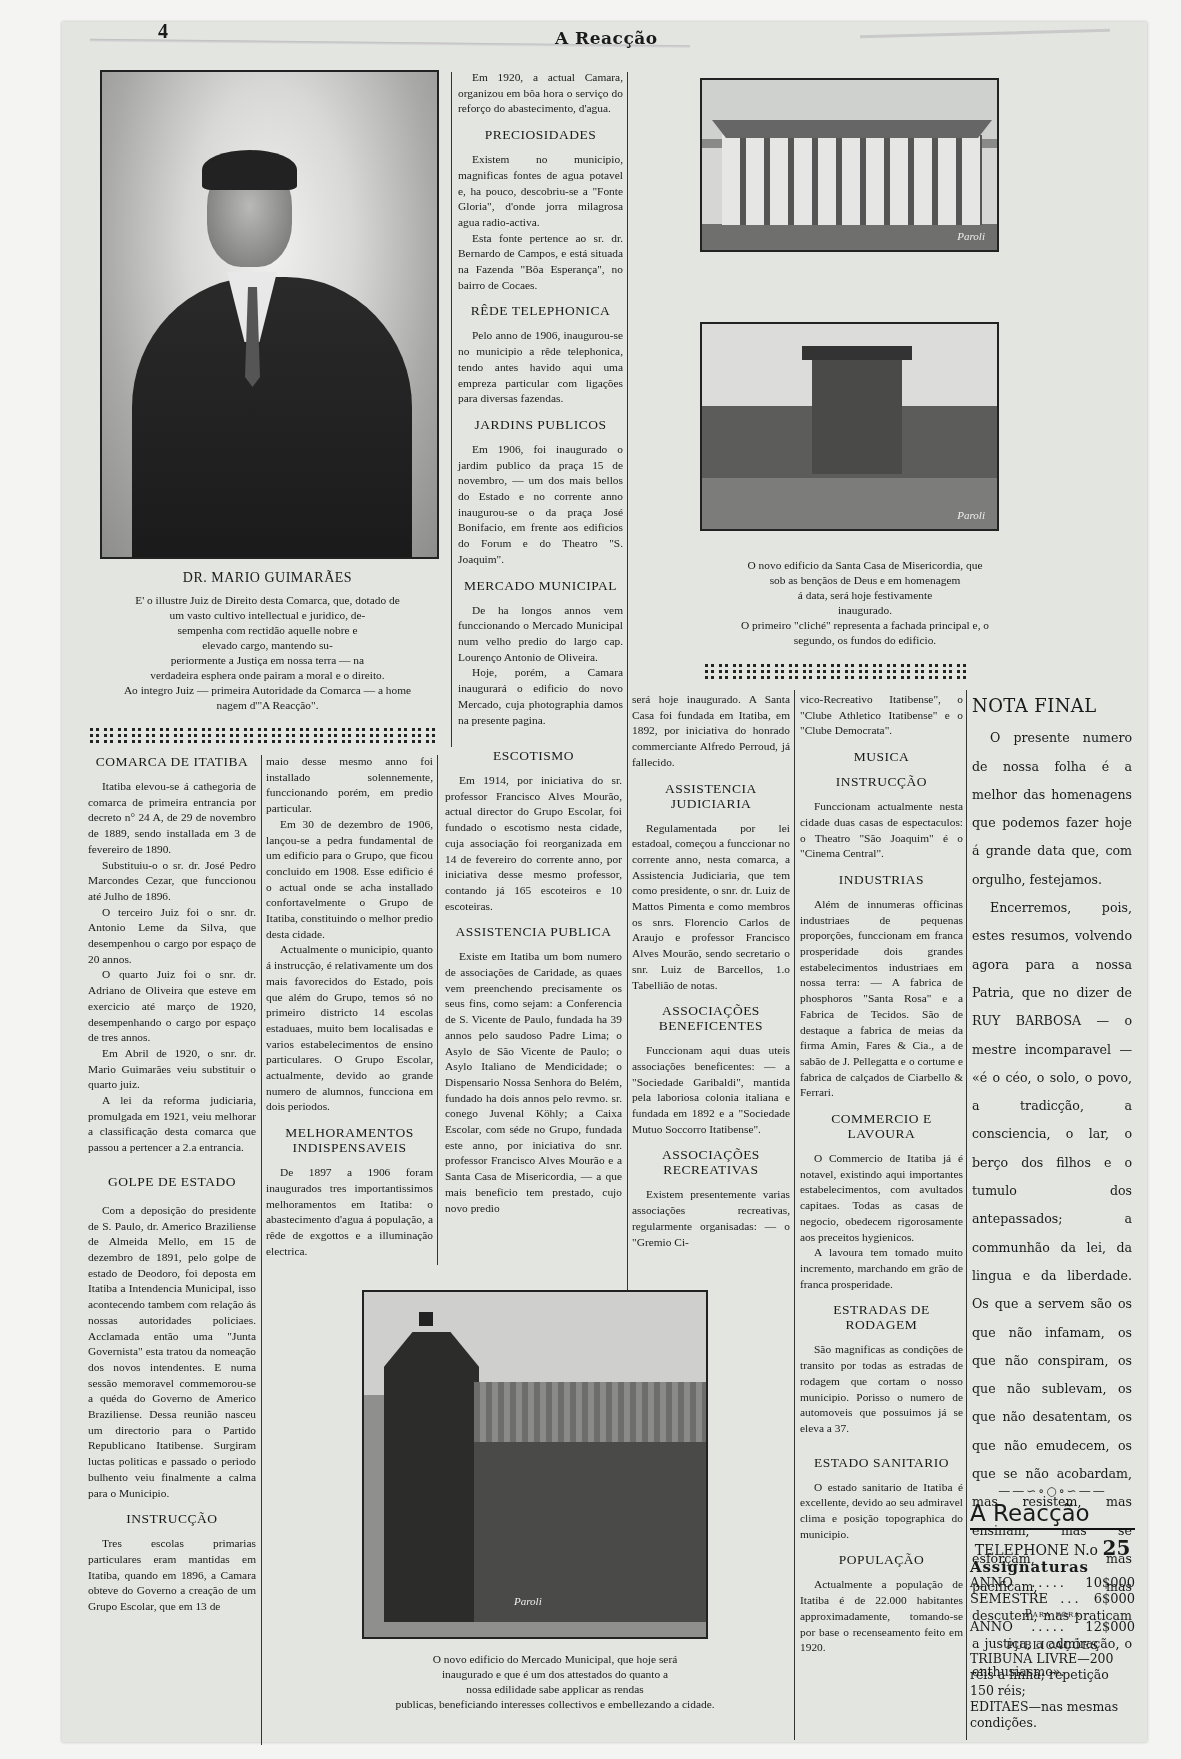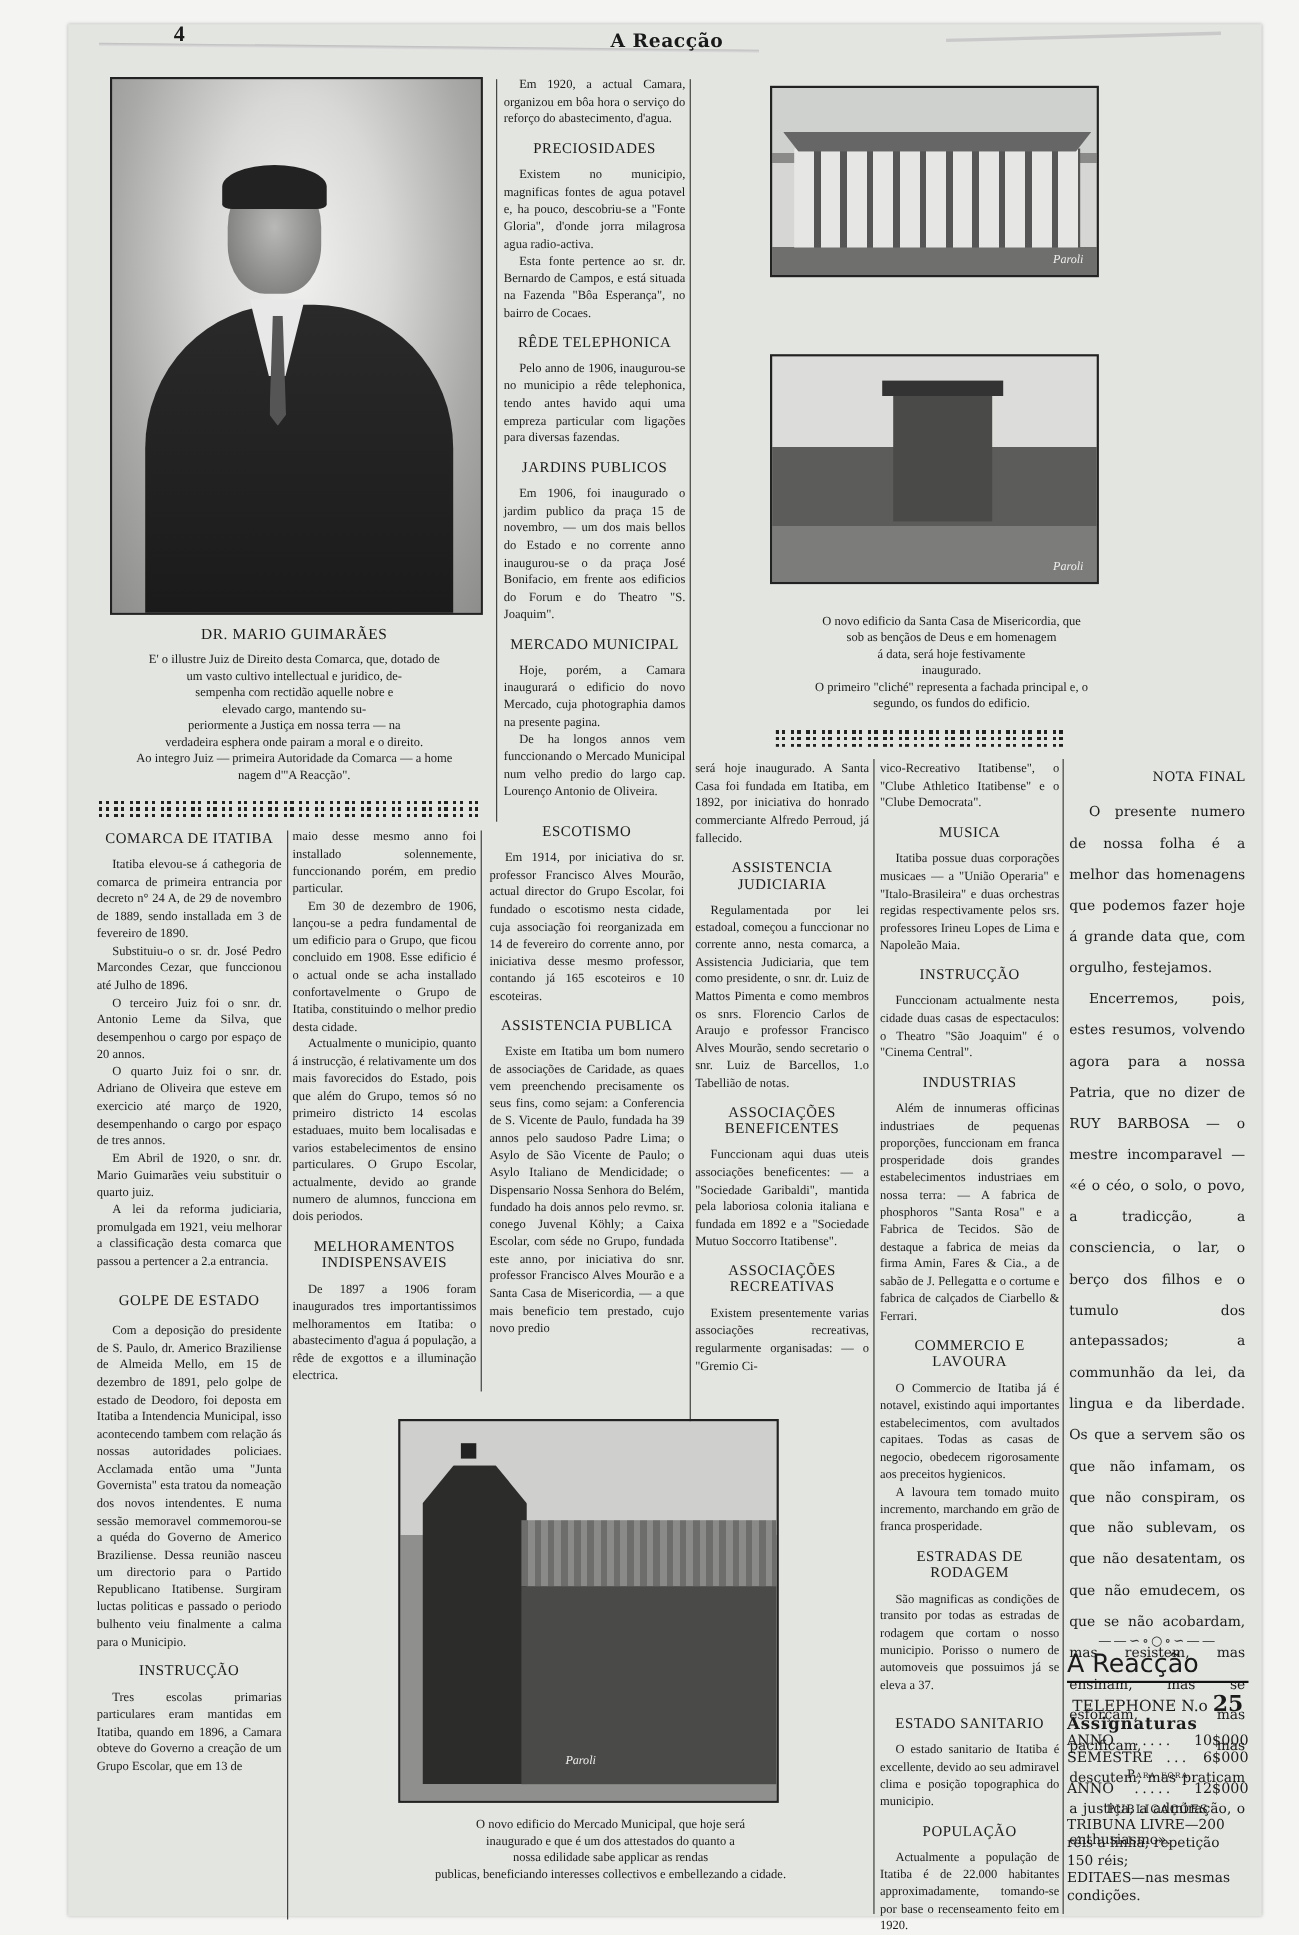--- a/index.html
+++ b/index.html
@@ -26,21 +26,21 @@
   .portrait .tie{position:absolute;left:143px;top:215px;width:15px;height:100px;background:#555;clip-path:polygon(20% 0,80% 0,100% 90%,50% 100%,0 90%);}
   .bldg{position:absolute;}
   .caption{position:absolute;text-align:center;font-size:11.4px;line-height:15px;}
   .caption .t{font-size:14px;letter-spacing:.5px;margin-bottom:8px;}
   .ornament{position:absolute;height:16px;background:
      repeating-linear-gradient(90deg,#222 0 3px,transparent 3px 6px,#222 6px 9px,transparent 9px 14px);
      -webkit-mask:repeating-linear-gradient(0deg,#000 0 3px,transparent 3px 6px);
      mask:repeating-linear-gradient(0deg,#000 0 3px,transparent 3px 6px);}
   .sig{position:absolute;font-style:italic;font-size:11px;color:#eee;}
   .nota{position:absolute;left:972px;top:692px;width:160px;font-family:"DejaVu Serif",serif;font-size:12.6px;line-height:28.3px;text-align:justify;}
-  .nota h3{margin:0 0 4px;text-align:right;font-weight:normal;font-size:12px;letter-spacing:.4px;}
+  .nota h3{margin:0 0 4px;text-align:left;font-weight:normal;font-size:18px;letter-spacing:.4px;}
   .nota p{margin:0;text-indent:18px;}
   .box{position:absolute;left:970px;top:1484px;width:165px;font-family:"DejaVu Serif",serif;}
   .box .swash{text-align:center;font-size:12px;letter-spacing:2px;color:#333;}
   .box .title{font-family:"DejaVu Sans",sans-serif;font-size:23px;border-bottom:2px solid #111;padding-bottom:2px;margin:2px 0 6px;}
   .box .tel{text-align:center;font-size:14px;}
   .box .tel b{font-size:20px;}
   .box .assig{text-align:left;font-size:15px;font-weight:bold;letter-spacing:.8px;line-height:15px;}
   .box .row{display:flex;justify-content:space-between;font-size:13px;line-height:16px;}
   .box .row .dots{flex:1;text-align:center;letter-spacing:3px;}
   .box .sub{text-align:center;font-size:10.5px;letter-spacing:1px;font-variant:small-caps;}
@@ -82,22 +82,22 @@
 <div class="col" style="left:458px;top:70px;width:165px;">
   <p>Em 1920, a actual Camara, organizou em bôa hora o serviço do reforço do abastecimento, d'agua.</p>
   <h3>PRECIOSIDADES</h3>
   <p>Existem no municipio, magnificas fontes de agua potavel e, ha pouco, descobriu-se a "Fonte Gloria", d'onde jorra milagrosa agua radio-activa.</p>
   <p>Esta fonte pertence ao sr. dr. Bernardo de Campos, e está situada na Fazenda "Bôa Esperança", no bairro de Cocaes.</p>
   <h3>RÊDE TELEPHONICA</h3>
   <p>Pelo anno de 1906, inaugurou-se no municipio a rêde telephonica, tendo antes havido aqui uma empreza particular com ligações para diversas fazendas.</p>
   <h3>JARDINS PUBLICOS</h3>
   <p>Em 1906, foi inaugurado o jardim publico da praça 15 de novembro, — um dos mais bellos do Estado e no corrente anno inaugurou-se o da praça José Bonifacio, em frente aos edificios do Forum e do Theatro "S. Joaquim".</p>
   <h3>MERCADO MUNICIPAL</h3>
+  <p>De ha longos annos vem funccionando o Mercado Municipal num velho predio do largo cap. Lourenço Antonio de Oliveira.</p>
   <p>Hoje, porém, a Camara inaugurará o edificio do novo Mercado, cuja photographia damos na presente pagina.</p>
-  <p>De ha longos annos vem funccionando o Mercado Municipal num velho predio do largo cap. Lourenço Antonio de Oliveira.</p>
 </div>
 
 <div class="photo" style="left:700px;top:78px;width:295px;height:170px;background:linear-gradient(#cfd1cf 0 35%,#8a8a88 35% 40%,#d6d6d4 40% 85%,#6f6f6d 85%);" title="Santa Casa de Misericordia — fachada principal">
   <div class="bldg" style="left:20px;top:55px;width:260px;height:90px;background:repeating-linear-gradient(90deg,#e6e6e4 0 18px,#555 18px 24px);"></div>
   <div class="bldg" style="left:10px;top:40px;width:280px;height:18px;background:#666;clip-path:polygon(5% 100%,95% 100%,100% 0,0 0);"></div>
   <span class="sig" style="right:12px;bottom:8px;">Paroli</span>
 </div>
 <div class="photo" style="left:700px;top:322px;width:295px;height:205px;background:linear-gradient(#dcdcda 0 40%,#5c5c5a 40% 75%,#7c7c7a 75%);" title="Santa Casa de Misericordia — fundos do edificio">
   <div class="bldg" style="left:110px;top:30px;width:90px;height:120px;background:#4a4a48;"></div>
   <div class="bldg" style="left:100px;top:22px;width:110px;height:14px;background:#333;"></div>
@@ -151,21 +151,20 @@
   <h3>ASSOCIAÇÕES BENEFICENTES</h3>
   <p>Funccionam aqui duas uteis associações beneficentes: — a "Sociedade Garibaldi", mantida pela laboriosa colonia italiana e fundada em 1892 e a "Sociedade Mutuo Soccorro Itatibense".</p>
   <h3>ASSOCIAÇÕES RECREATIVAS</h3>
   <p>Existem presentemente varias associações recreativas, regularmente organisadas: — o "Gremio Ci-</p>
 </div>
 <div class="vrule" style="left:794px;top:690px;height:1050px;"></div>
 
 <div class="col" style="left:800px;top:692px;width:163px;">
   <p style="text-indent:0">vico-Recreativo Itatibense", o "Clube Athletico Itatibense" e o "Clube Democrata".</p>
   <h3>MUSICA</h3>
-  <p>Itatiba possue duas corporações musicaes — a "União Operaria" e "Italo-Brasileira" e duas orchestras regidas respectivamente pelos srs. professores Irineu Lopes de Lima e Napoleão Maia.</p>
   <h3>INSTRUCÇÃO</h3>
   <p>Funccionam actualmente nesta cidade duas casas de espectaculos: o Theatro "São Joaquim" é o "Cinema Central".</p>
   <h3>INDUSTRIAS</h3>
   <p>Além de innumeras officinas industriaes de pequenas proporções, funccionam em franca prosperidade dois grandes estabelecimentos industriaes em nossa terra: — A fabrica de phosphoros "Santa Rosa" e a Fabrica de Tecidos. São de destaque a fabrica de meias da firma Amin, Fares &amp; Cia., a de sabão de J. Pellegatta e o cortume e fabrica de calçados de Ciarbello &amp; Ferrari.</p>
   <h3>COMMERCIO E LAVOURA</h3>
   <p>O Commercio de Itatiba já é notavel, existindo aqui importantes estabelecimentos, com avultados capitaes. Todas as casas de negocio, obedecem rigorosamente aos preceitos hygienicos.</p>
   <p>A lavoura tem tomado muito incremento, marchando em grão de franca prosperidade.</p>
   <h3>ESTRADAS DE RODAGEM</h3>
   <p>São magnificas as condições de transito por todas as estradas de rodagem que cortam o nosso municipio. Porisso o numero de automoveis que possuimos já se eleva a 37.</p>
   <h3 style="margin-top:18px">ESTADO SANITARIO</h3>

